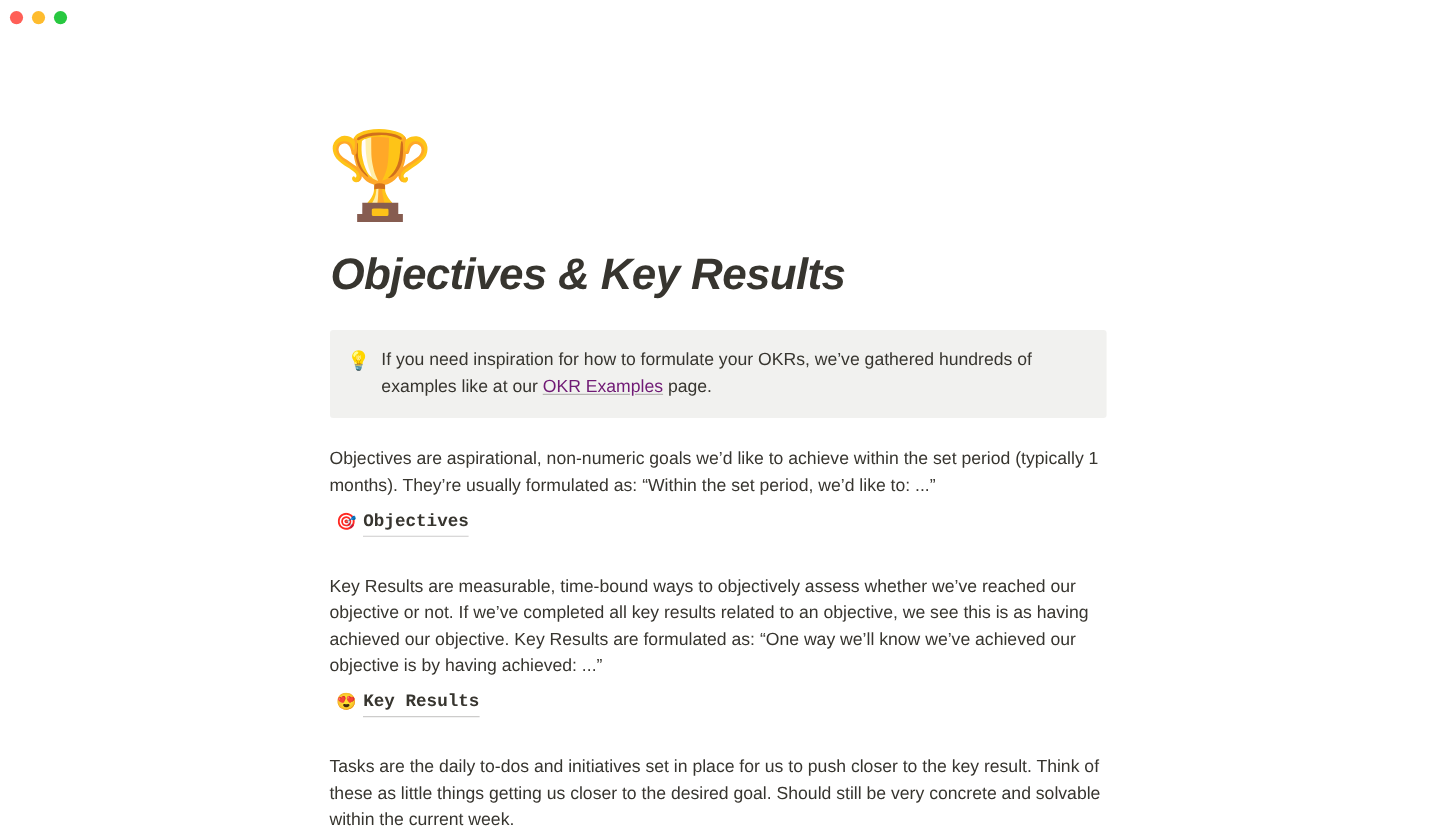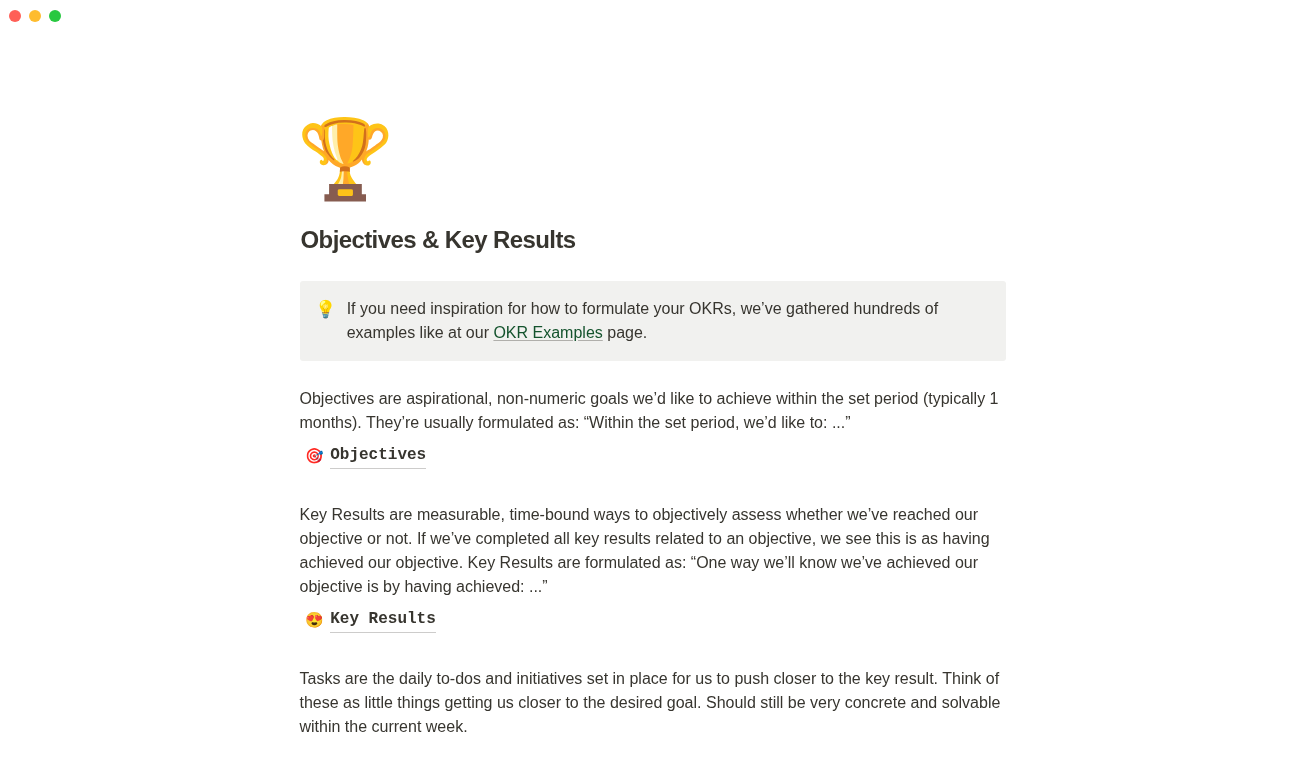--- a/index.html
+++ b/index.html
@@ -55,26 +55,27 @@
     font-size: 78px;
     line-height: 1;
     margin-left: -2px;
     margin-bottom: 14px;
     height: 92px;
     display: block;
     color: #b8860b;
   }
 
   h1.title {
-    font-size: 24px;
+    font-size: 40px;
     line-height: 1.2;
     font-weight: bold;
     color: #37352f;
     letter-spacing: -0.6px;
     margin: 0 0 26px 1px;
+    font-style: italic;
   }
 
   .callout {
     background: #f1f1ef;
     border-radius: 3px;
     padding: 16px 16px 16px 16px;
     display: flex;
     align-items: flex-start;
     gap: 10px;
     margin-bottom: 26px;
@@ -84,21 +85,21 @@
     line-height: 24px;
     flex: 0 0 auto;
     padding-top: 1px;
   }
   .callout-text {
     font-size: 16px;
     line-height: 1.5;
     color: #37352f;
   }
   .callout-link {
-    color: #14532d;
+    color: #701a75;
     text-decoration: underline;
     text-decoration-color: rgba(55,53,47,0.35);
     text-underline-offset: 2px;
     cursor: pointer;
   }
 
   p.para {
     font-size: 16px;
     line-height: 1.5;
     color: #37352f;

